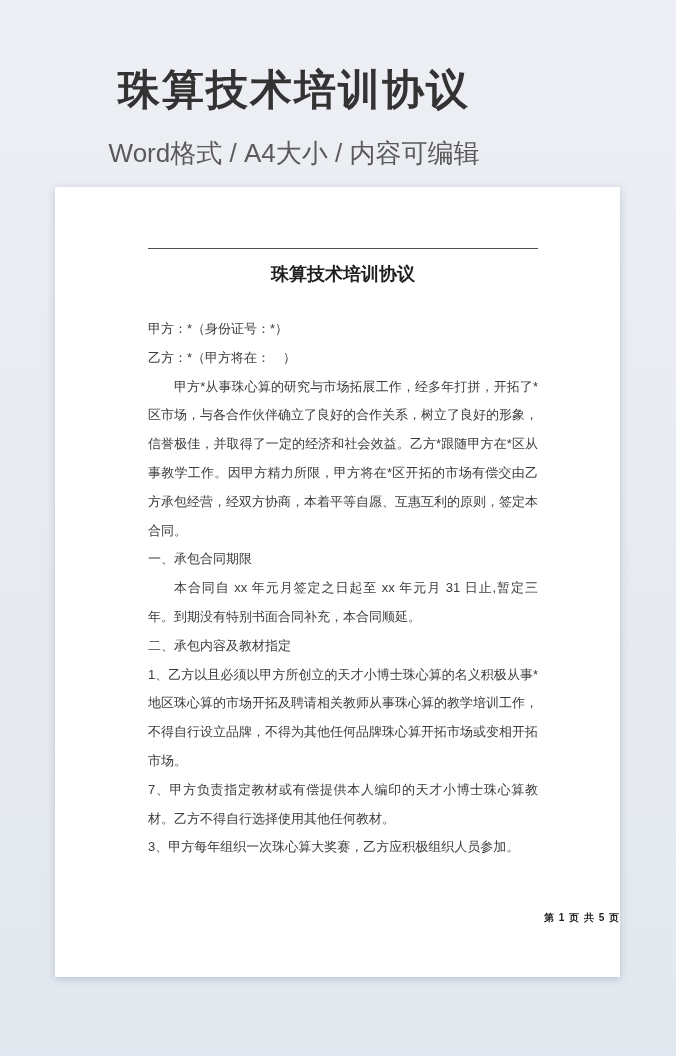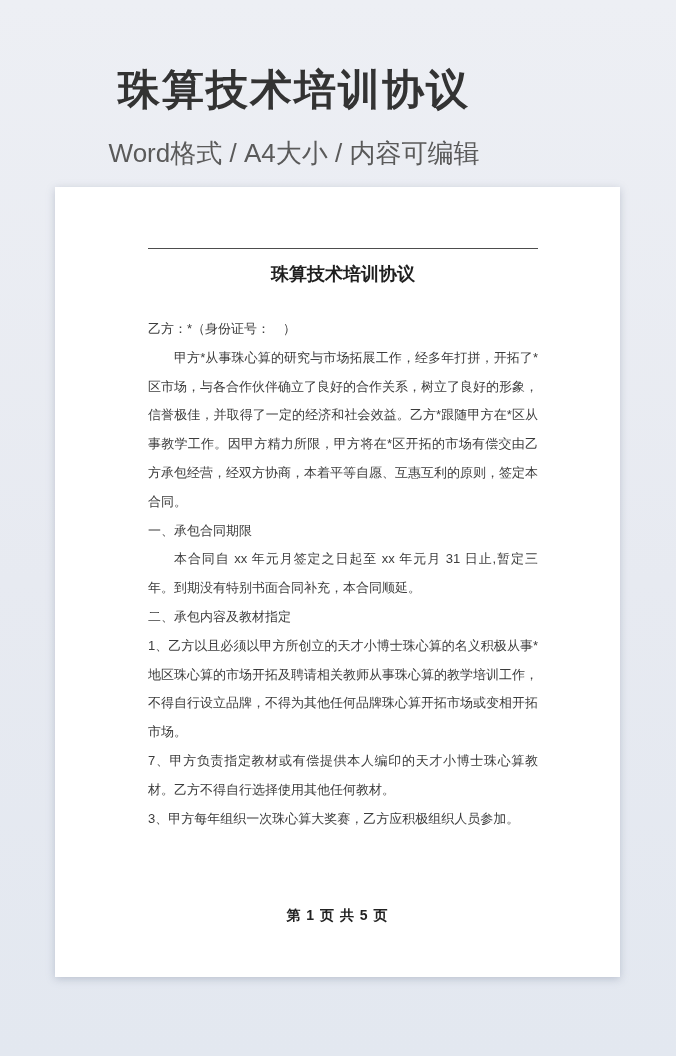--- a/index.html
+++ b/index.html
@@ -67,22 +67,22 @@
     color: #3c3c3c;
     text-align: justify;
   }
   .para { margin: 0; }
   .para.indent { text-indent: 2em; }
   .doc-footer {
     position: absolute;
     left: 0;
     right: 0;
     bottom: 52px;
-    text-align: center;
-    font-size: 14px;
+    text-align: right;
+    font-size: 10px;
     font-weight: bold;
     letter-spacing: 1px;
     color: #222222;
   }
 </style>
 </head>
 <body>
 
 <div class="stage">
 
@@ -90,21 +90,22 @@
     <h1 class="promo-title">珠算技术培训协议</h1>
     <p class="promo-subtitle">Word格式 / A4大小 / 内容可编辑</p>
   </div>
 
   <div class="doc-page">
     <div class="doc-rule"></div>
 
     <h2 class="doc-title">珠算技术培训协议</h2>
 
     <div class="doc-body">
-      <p class="para">乙方：*（身份证号：　）</p>
+      <p class="para">甲方：*（身份证号：*）</p>
+      <p class="para">乙方：*（甲方将在：　）</p>
       <p class="para indent">甲方*从事珠心算的研究与市场拓展工作，经多年打拼，开拓了*区市场，与各合作伙伴确立了良好的合作关系，树立了良好的形象，信誉极佳，并取得了一定的经济和社会效益。乙方*跟随甲方在*区从事教学工作。因甲方精力所限，甲方将在*区开拓的市场有偿交由乙方承包经营，经双方协商，本着平等自愿、互惠互利的原则，签定本合同。</p>
       <p class="para">一、承包合同期限</p>
       <p class="para indent">本合同自 xx 年元月签定之日起至 xx 年元月 31 日止,暂定三年。到期没有特别书面合同补充，本合同顺延。</p>
       <p class="para">二、承包内容及教材指定</p>
       <p class="para">1、乙方以且必须以甲方所创立的天才小博士珠心算的名义积极从事*地区珠心算的市场开拓及聘请相关教师从事珠心算的教学培训工作，不得自行设立品牌，不得为其他任何品牌珠心算开拓市场或变相开拓市场。</p>
       <p class="para">7、甲方负责指定教材或有偿提供本人编印的天才小博士珠心算教材。乙方不得自行选择使用其他任何教材。</p>
       <p class="para">3、甲方每年组织一次珠心算大奖赛，乙方应积极组织人员参加。</p>
     </div>
 
     <div class="doc-footer">第 1 页 共 5 页</div>

